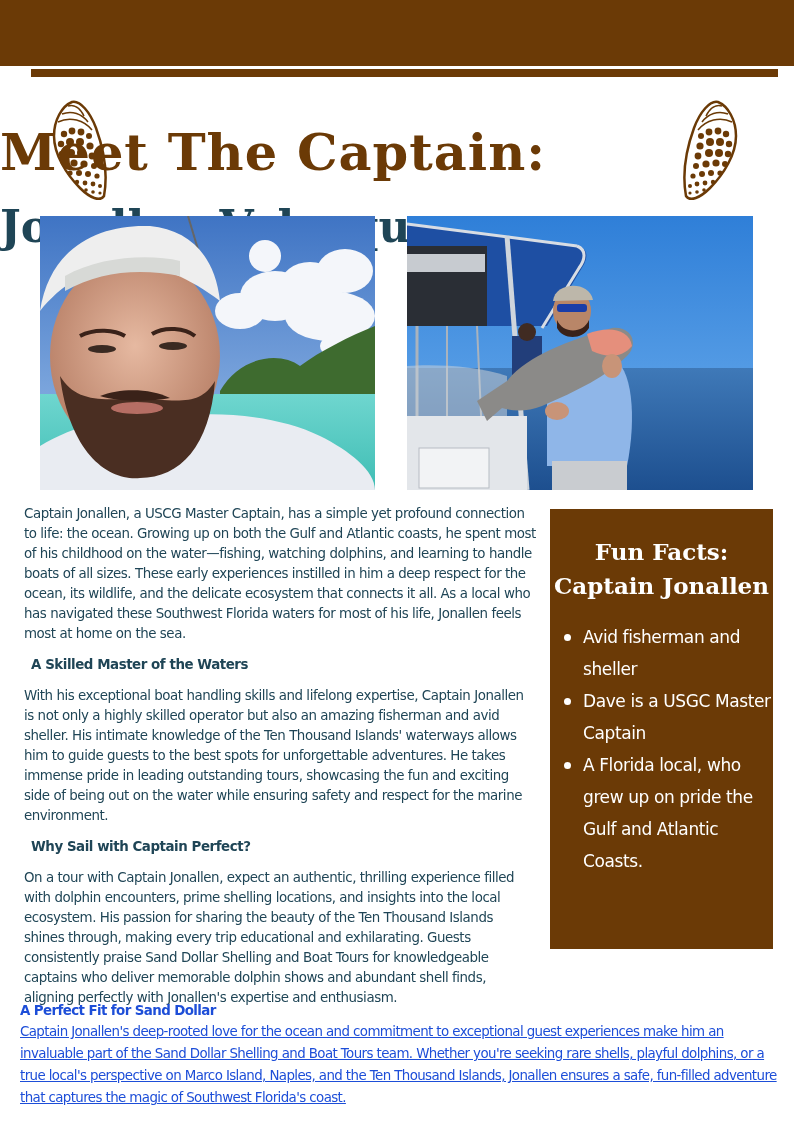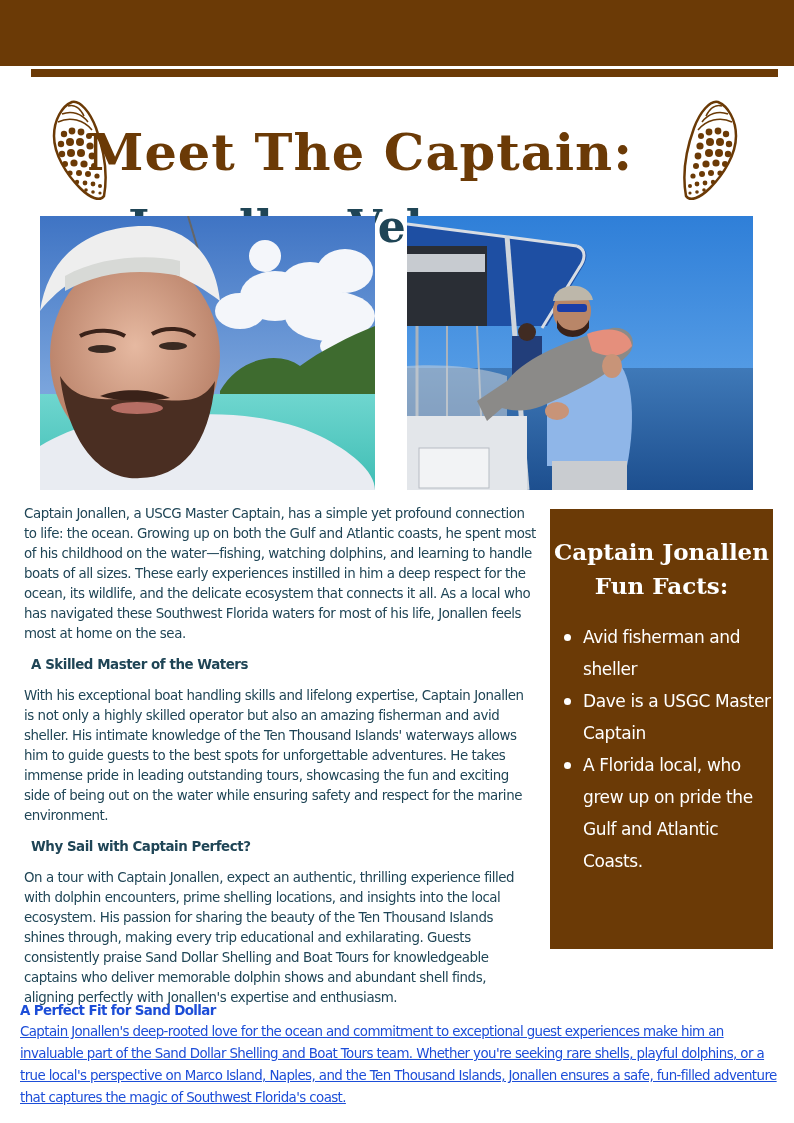--- a/index.html
+++ b/index.html
@@ -4,21 +4,21 @@
 <style>
   html, body { margin: 0; padding: 0; }
   body {
     width: 794px; height: 1123px; position: relative; overflow: hidden;
     background: #ffffff;
     font-family: "DejaVu Sans", sans-serif;
   }
   .top-band { position: absolute; left: 0; top: 0; width: 794px; height: 66px; background: #6b3a06; }
   .top-rule { position: absolute; left: 31px; top: 69px; width: 747px; height: 8px; background: #6b3a06; }
   .title {
-    position: absolute; left: 0; width: 720px; text-align: center;
+    position: absolute; left: 0; width: 720px; text-align: left;
     font-family: "DejaVu Serif", serif; font-weight: bold;
   }
   .title-1 { top: 88px; font-size: 51px; color: #6b3a06; letter-spacing: 1px; }
   .title-2 { top: 164px; font-size: 44px; color: #1f4556; }
   .shell { position: absolute; top: 98px; width: 60px; height: 105px; }
   .shell-left { left: 50px; }
   .shell-right { left: 680px; transform: scaleX(-1); }
 
   .photo { position: absolute; top: 216px; height: 274px; overflow: hidden; }
   .photo-left { left: 40px; width: 335px; }
@@ -231,21 +231,21 @@
   <p>On a tour with Captain Jonallen, expect an authentic, thrilling experience filled with dolphin encounters, prime shelling locations, and insights into the local ecosystem. His passion for sharing the beauty of the Ten Thousand Islands shines through, making every trip educational and exhilarating. Guests consistently praise Sand Dollar Shelling and Boat Tours for knowledgeable captains who deliver memorable dolphin shows and abundant shell finds, aligning perfectly with Jonallen's expertise and enthusiasm.</p>
 </div>
 
 <div class="closing">
   <h3>A Perfect Fit for Sand Dollar</h3>
   <p>Captain Jonallen's deep-rooted love for the ocean and commitment to exceptional guest experiences make him an invaluable part of the Sand Dollar Shelling and Boat Tours team. Whether you're seeking rare shells, playful dolphins, or a true local's perspective on Marco Island, Naples, and the Ten Thousand Islands, Jonallen ensures a safe, fun-filled adventure that captures the magic of Southwest Florida's coast.</p>
 </div>
 
 <div class="facts-box">
   <div class="facts-title">
+    <div>Fun Facts:</div>
     <div>Captain Jonallen</div>
-    <div>Fun Facts:</div>
   </div>
   <ul class="facts-list">
     <li><span class="bullet"></span><span>Avid fisherman and sheller</span></li>
     <li><span class="bullet"></span><span>Dave is a USGC Master Captain</span></li>
     <li><span class="bullet"></span><span>A Florida local, who grew up on pride the Gulf and Atlantic Coasts.</span></li>
   </ul>
 </div>
 
 </body></html>

